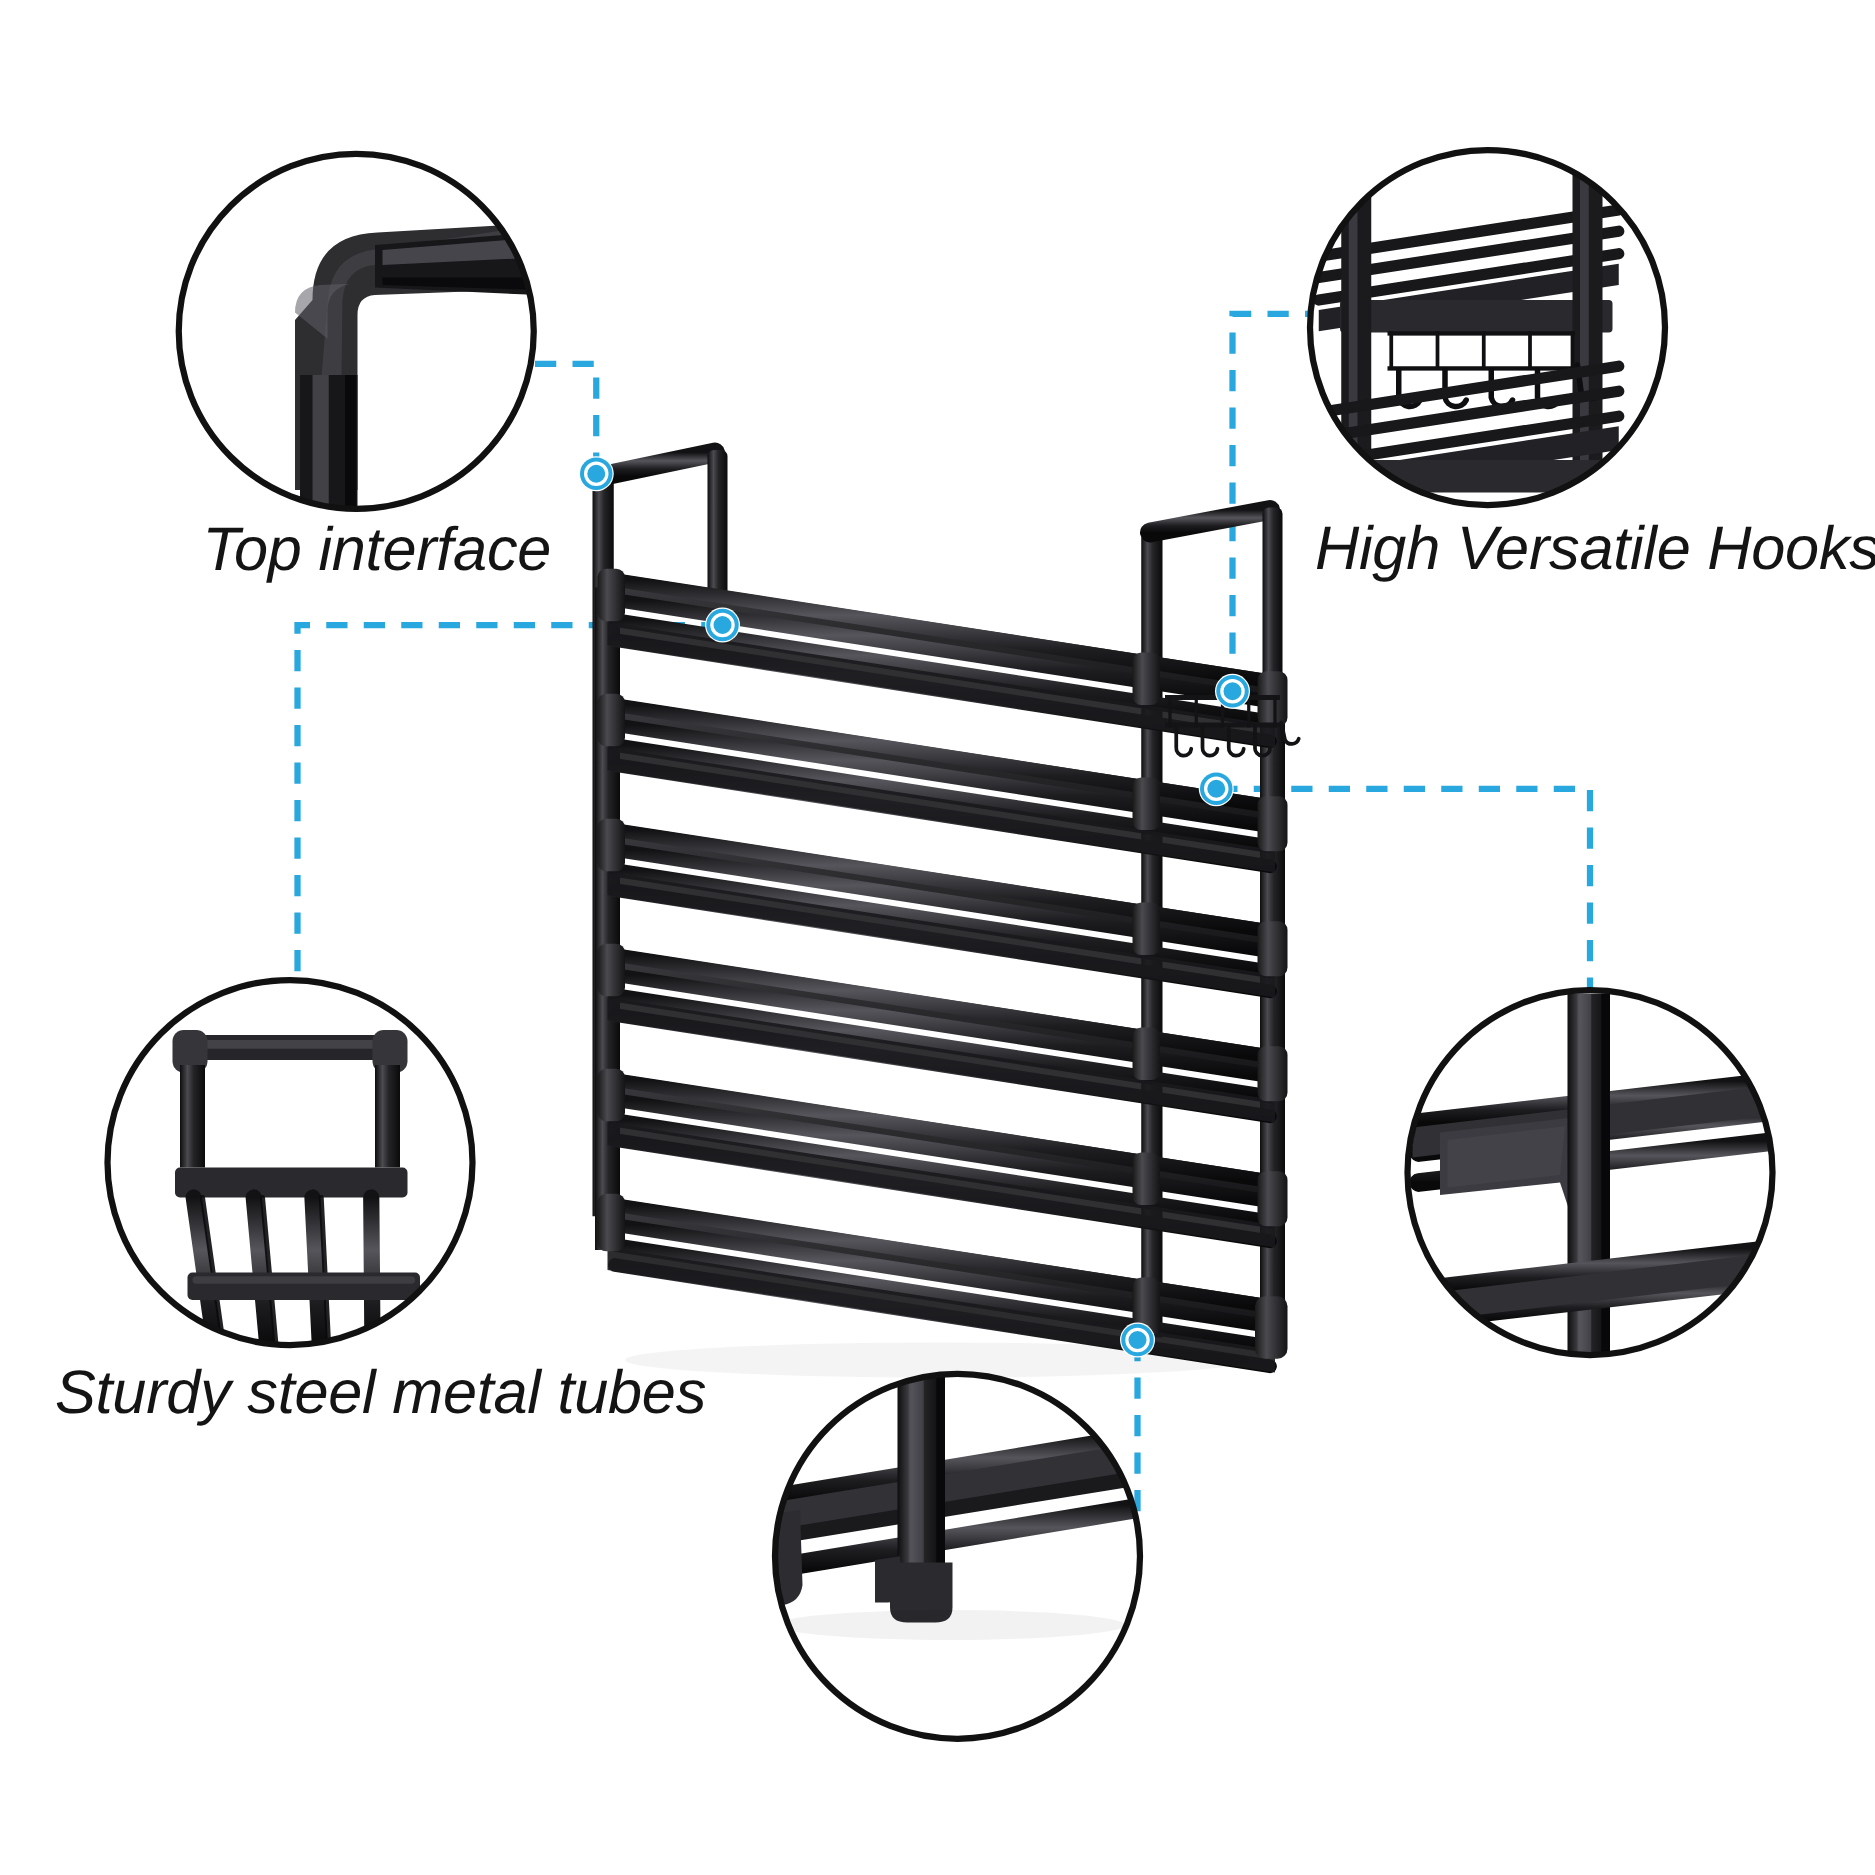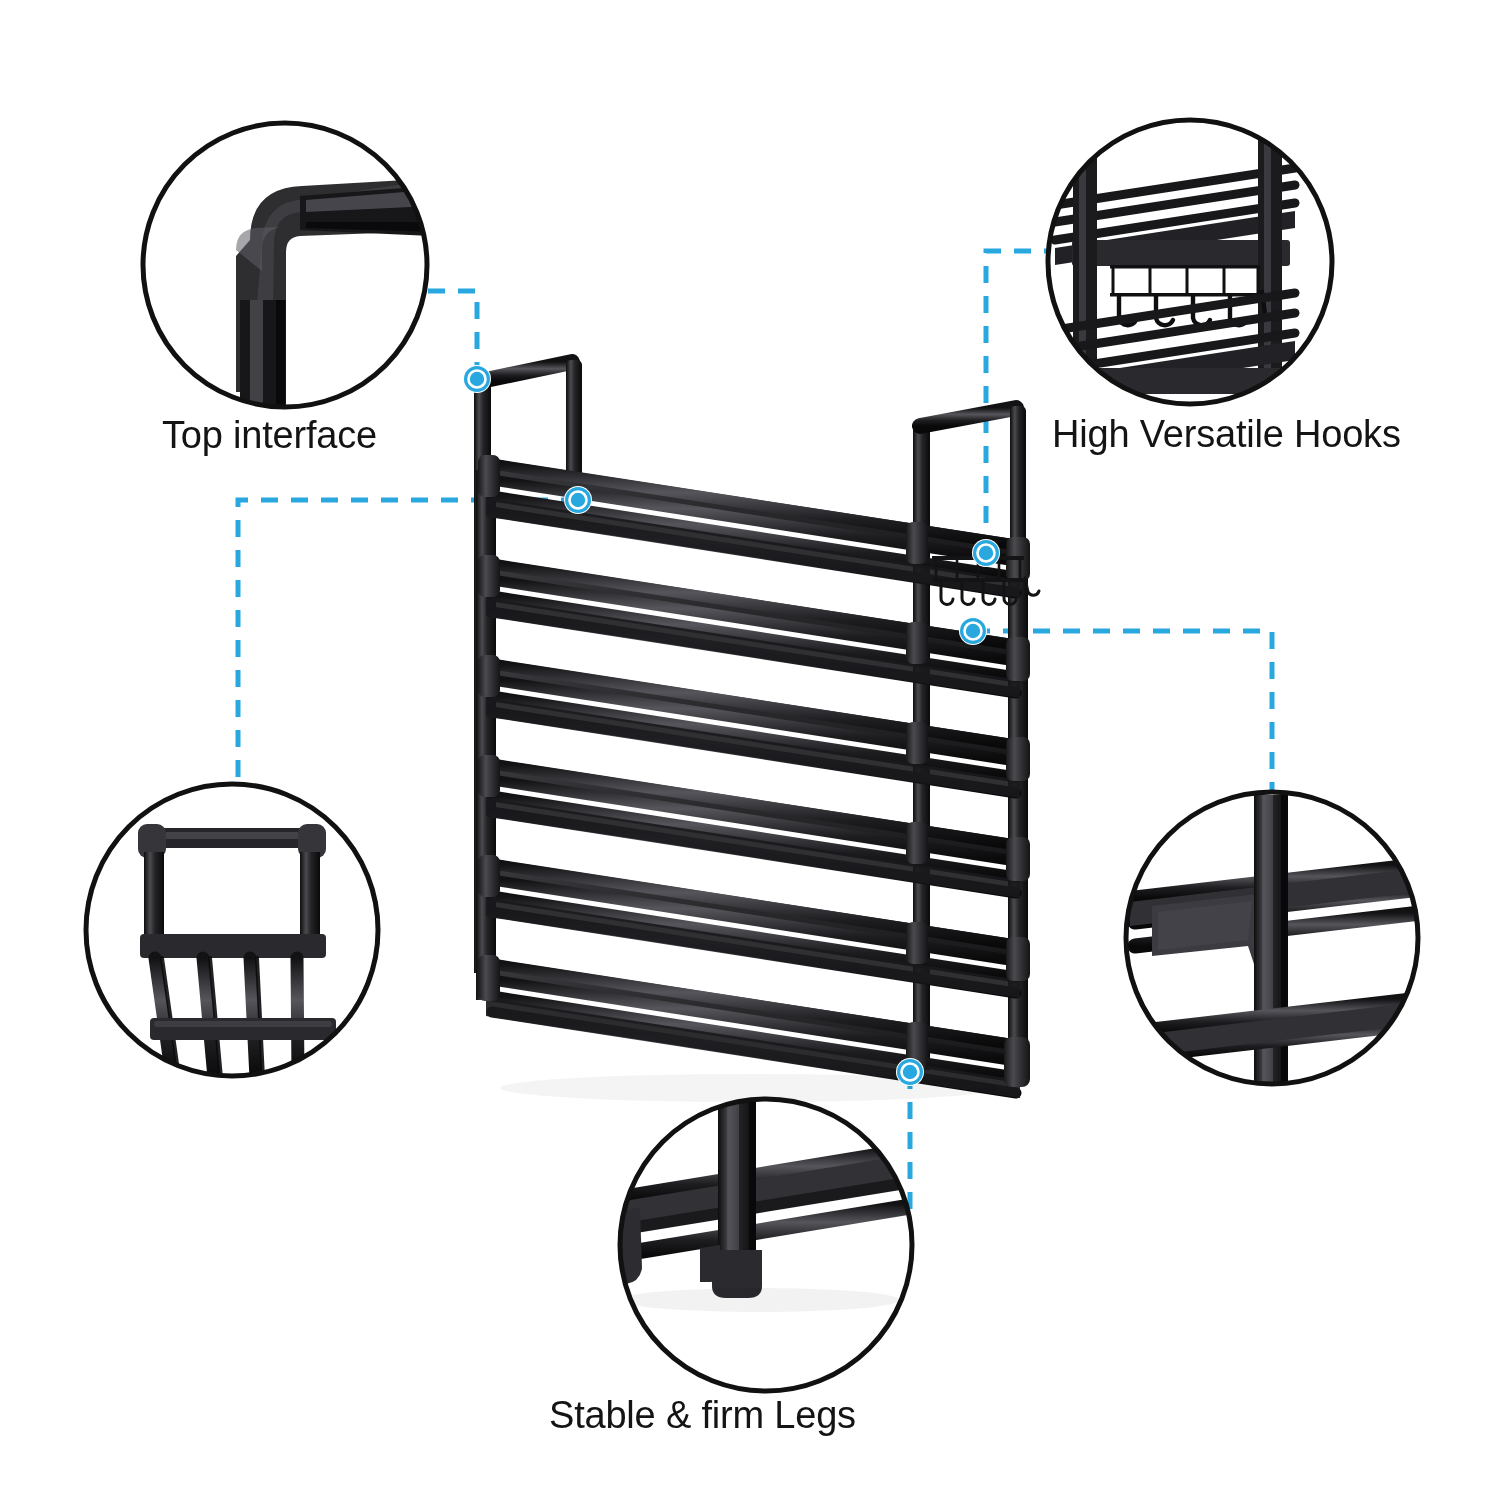--- a/index.html
+++ b/index.html
@@ -2,21 +2,21 @@
 <html><head>
 <meta charset="utf-8">
 <style>
   html,body{margin:0;padding:0;background:#ffffff;}
   body{width:1500px;height:1500px;overflow:hidden;
        font-family:"Liberation Sans","DejaVu Sans",sans-serif;}
   #stage{position:relative;width:1500px;height:1500px;background:#fff;}
   svg.layer{position:absolute;left:0;top:0;width:1500px;height:1500px;}
   .lbl{position:absolute;white-space:pre;color:#141414;
        font-family:"Liberation Sans","DejaVu Sans",sans-serif;
-       font-size:38px;font-weight:400;letter-spacing:-0.2px;line-height:1;}
+       font-size:49px;font-weight:400;letter-spacing:-0.2px;line-height:1;font-style:italic;}
 </style>
 </head>
 <body>
 
 <div id="stage">
 
   <svg class="layer" viewBox="0 0 1500 1500">
     <defs>
       <linearGradient id="tubeV" x1="0" y1="0" x2="1" y2="0">
         <stop offset="0" stop-color="#0d0d0e"></stop>
@@ -379,17 +379,17 @@
         <circle cx="910" cy="1072" r="13" fill="#29a8e0"></circle>
         <circle cx="910" cy="1072" r="8.5" fill="none" stroke="#ffffff" stroke-width="2.6"></circle>
       </g>
     </g>
   </svg>
 
   <div class="lbl" style="left:162px;top:416px;">Top interface</div>
 
   <div class="lbl" style="left:1052px;top:415px;">High Versatile Hooks</div>
 
-
-
-  <div class="lbl" style="left:549px;top:1396px;">Stable &amp; firm Legs</div>
+  <div class="lbl" style="left:44px;top:1090px;">Sturdy steel metal tubes</div>
+
+
 
 </div>
 
 </body></html>

